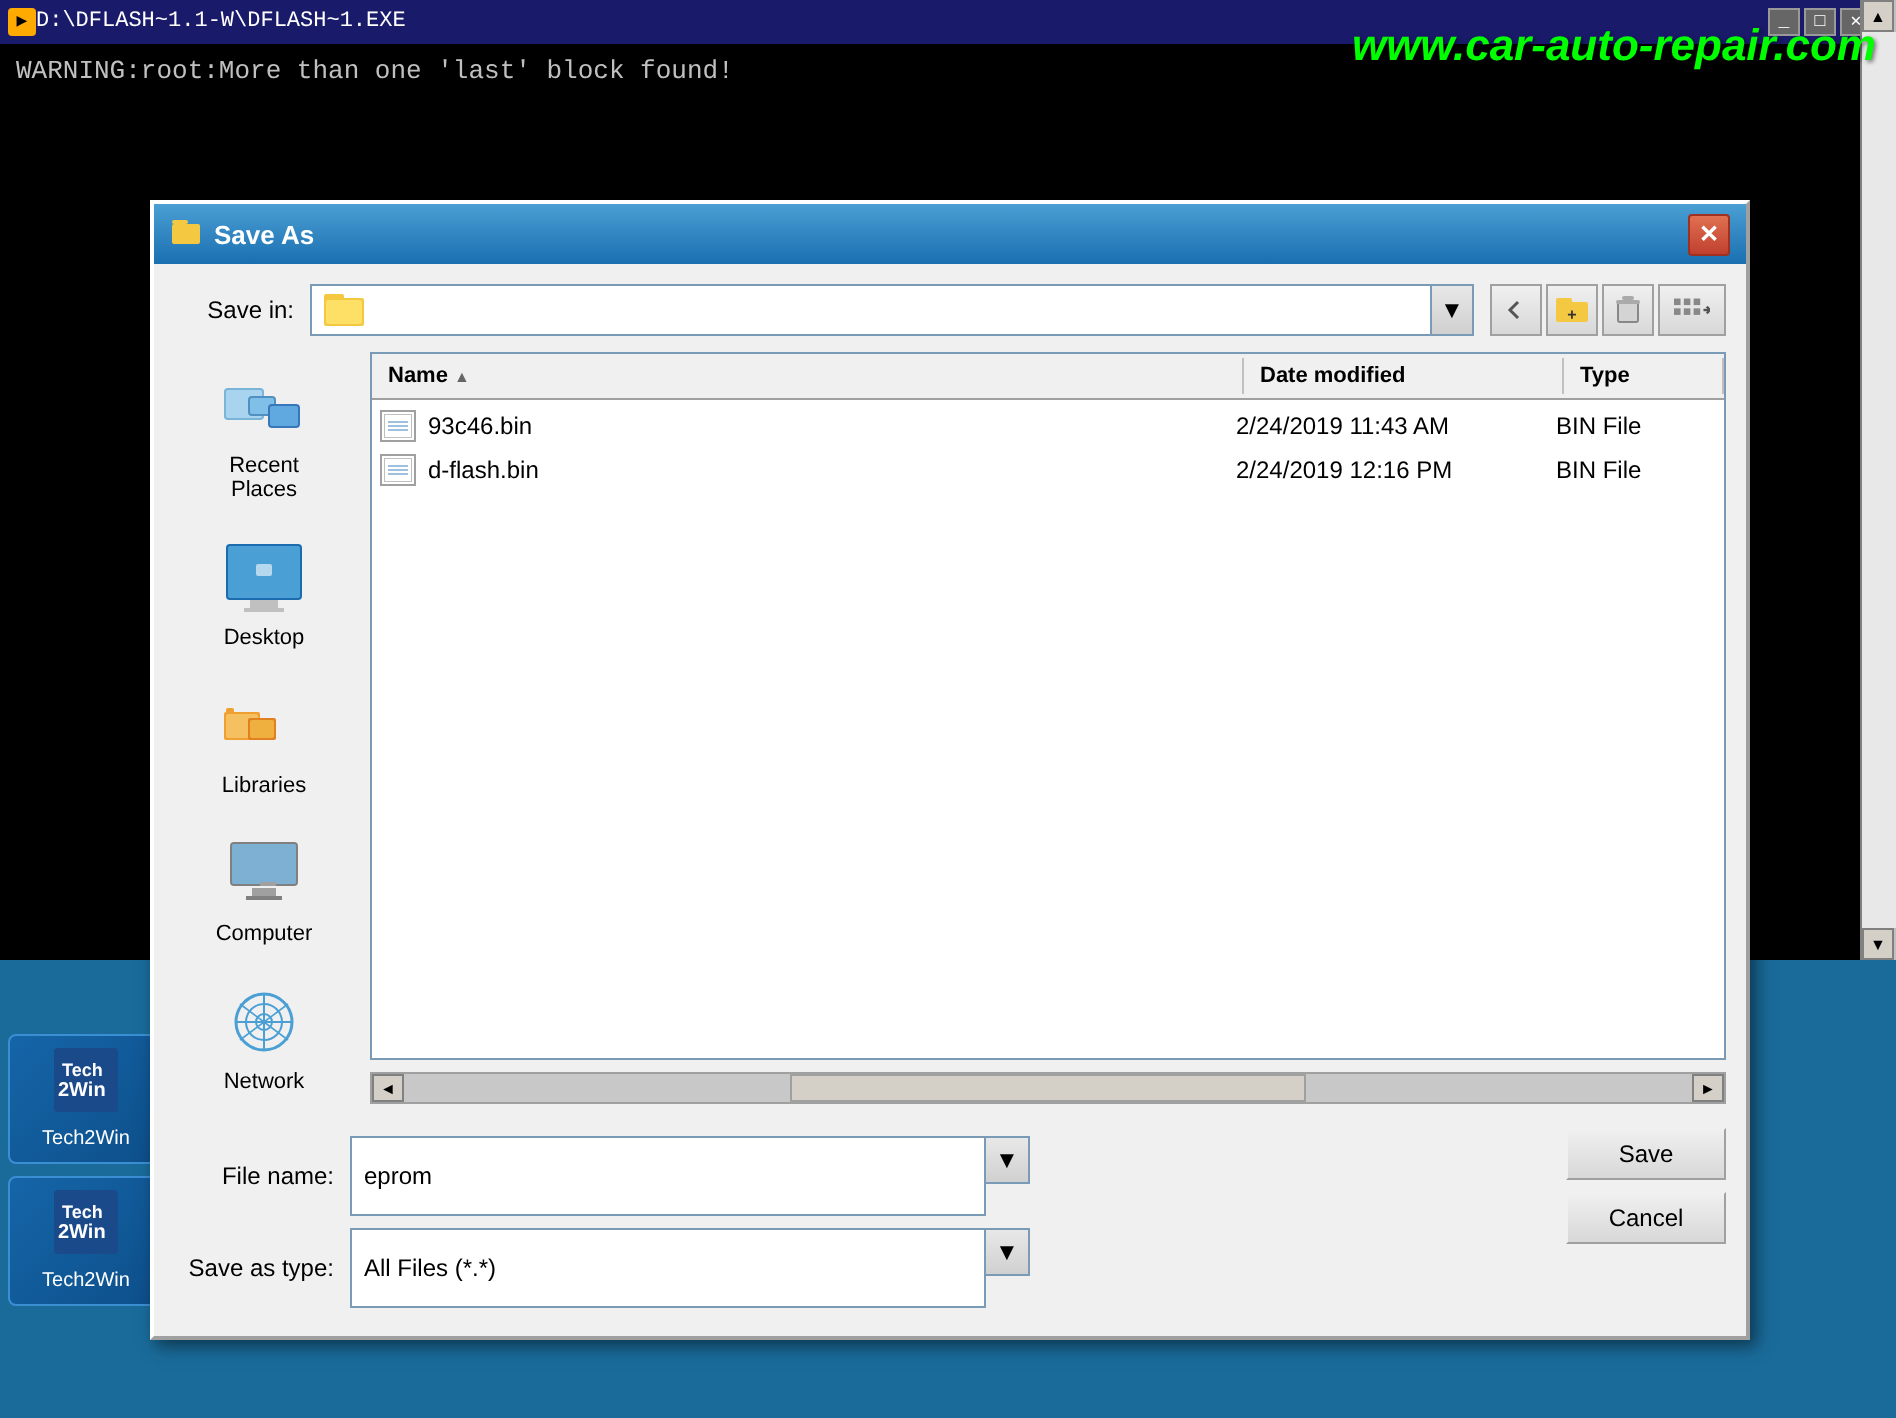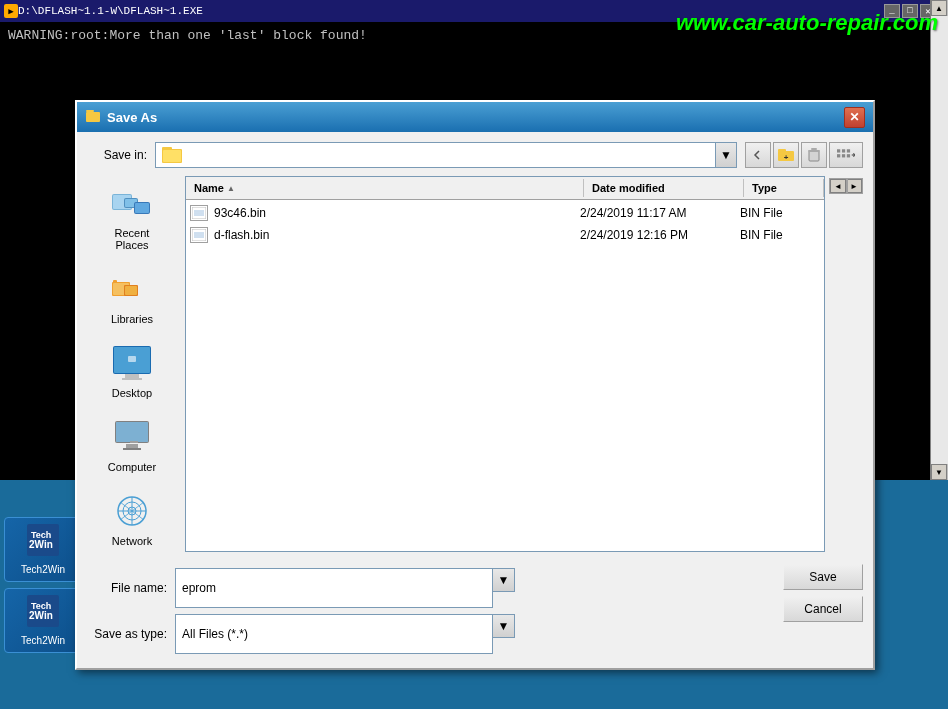--- a/index.html
+++ b/index.html
@@ -546,41 +546,41 @@
               <rect width="16" height="12" x="24" y="18" fill="#3878b8" rx="2"></rect>
               <rect width="14" height="10" x="25" y="19" fill="#60a8e0" rx="1"></rect>
             </svg>
           </div>
           <span class="sidebar-item-label">Recent Places</span>
         </div>
 
         <div class="sidebar-item">
           <div class="sidebar-item-icon">
             <svg width="44" height="38" viewBox="0 0 44 38">
+              <rect width="38" height="28" x="3" y="2" fill="#1a6bb0" rx="2"></rect>
+              <rect width="36" height="26" x="4" y="3" fill="#4a9fd4" rx="1"></rect>
+              <rect width="14" height="4" x="15" y="30" fill="#c0c0c0"></rect>
+              <rect width="20" height="2" x="12" y="34" fill="#c0c0c0"></rect>
+              <rect width="8" height="6" x="18" y="12" fill="white" opacity="0.6" rx="1"></rect>
+            </svg>
+          </div>
+          <span class="sidebar-item-label">Desktop</span>
+        </div>
+
+        <div class="sidebar-item">
+          <div class="sidebar-item-icon">
+            <svg width="44" height="38" viewBox="0 0 44 38">
               <rect width="18" height="14" x="2" y="12" fill="#f0a030" rx="1"></rect>
               <rect width="16" height="12" x="3" y="13" fill="#f5c060" rx="1"></rect>
               <rect width="14" height="11" x="14" y="15" fill="#e08020" rx="1"></rect>
               <rect width="12" height="9" x="15" y="16" fill="#f0b040" rx="1"></rect>
               <rect width="4" height="3" x="3" y="10" fill="#f0a030" rx="1"></rect>
             </svg>
           </div>
           <span class="sidebar-item-label">Libraries</span>
-        </div>
-
-        <div class="sidebar-item">
-          <div class="sidebar-item-icon">
-            <svg width="44" height="38" viewBox="0 0 44 38">
-              <rect width="38" height="28" x="3" y="2" fill="#1a6bb0" rx="2"></rect>
-              <rect width="36" height="26" x="4" y="3" fill="#4a9fd4" rx="1"></rect>
-              <rect width="14" height="4" x="15" y="30" fill="#c0c0c0"></rect>
-              <rect width="20" height="2" x="12" y="34" fill="#c0c0c0"></rect>
-              <rect width="8" height="6" x="18" y="12" fill="white" opacity="0.6" rx="1"></rect>
-            </svg>
-          </div>
-          <span class="sidebar-item-label">Desktop</span>
         </div>
 
         <div class="sidebar-item">
           <div class="sidebar-item-icon">
             <svg width="44" height="38" viewBox="0 0 44 38">
               <rect width="34" height="22" x="5" y="3" fill="#808080" rx="2"></rect>
               <rect width="32" height="20" x="6" y="4" fill="#b0c0d0" rx="1"></rect>
               <rect width="32" height="20" x="6" y="4" fill="#4a9fd4" opacity="0.5" rx="1"></rect>
               <rect width="12" height="4" x="16" y="26" fill="#a0a0a0"></rect>
               <rect width="18" height="2" x="13" y="30" fill="#808080"></rect>
@@ -599,21 +599,21 @@
               <line x1="8" y1="19" x2="36" y2="19" stroke="#4a9fd4" stroke-width="1"></line>
               <line x1="22" y1="5" x2="22" y2="33" stroke="#4a9fd4" stroke-width="1"></line>
               <line x1="10" y1="10" x2="34" y2="28" stroke="#4a9fd4" stroke-width="0.8"></line>
               <line x1="34" y1="10" x2="10" y2="28" stroke="#4a9fd4" stroke-width="0.8"></line>
             </svg>
           </div>
           <span class="sidebar-item-label">Network</span>
         </div>
       </div>
 
-      <div style="flex:1;display:flex;flex-direction:row;gap:4px;">
+      <div style="flex:1;display:flex;flex-direction:column;gap:4px;">
         <div class="file-list-container">
           <div class="file-list-header">
             <div class="file-col-header name">
               <span>Name</span>
               <span class="sort-arrow">▲</span>
             </div>
             <div class="file-col-header date">
               <span>Date modified</span>
             </div>
             <div class="file-col-header type">
@@ -625,21 +625,21 @@
             <div class="file-row">
               <div class="file-icon">
                 <svg width="14" height="12" viewBox="0 0 14 12">
                   <rect width="14" height="12" fill="white" stroke="#c0c0c0"></rect>
                   <line x1="2" y1="4" x2="12" y2="4" stroke="#a0c0e0" stroke-width="1"></line>
                   <line x1="2" y1="6" x2="12" y2="6" stroke="#a0c0e0" stroke-width="1"></line>
                   <line x1="2" y1="8" x2="12" y2="8" stroke="#a0c0e0" stroke-width="1"></line>
                 </svg>
               </div>
               <span class="file-name">93c46.bin</span>
-              <span class="file-date">2/24/2019 11:17 AM</span>
+              <span class="file-date">2/24/2019 11:43 AM</span>
               <span class="file-type">BIN File</span>
             </div>
             <div class="file-row">
               <div class="file-icon">
                 <svg width="14" height="12" viewBox="0 0 14 12">
                   <rect width="14" height="12" fill="white" stroke="#c0c0c0"></rect>
                   <line x1="2" y1="4" x2="12" y2="4" stroke="#a0c0e0" stroke-width="1"></line>
                   <line x1="2" y1="6" x2="12" y2="6" stroke="#a0c0e0" stroke-width="1"></line>
                   <line x1="2" y1="8" x2="12" y2="8" stroke="#a0c0e0" stroke-width="1"></line>
                 </svg>

